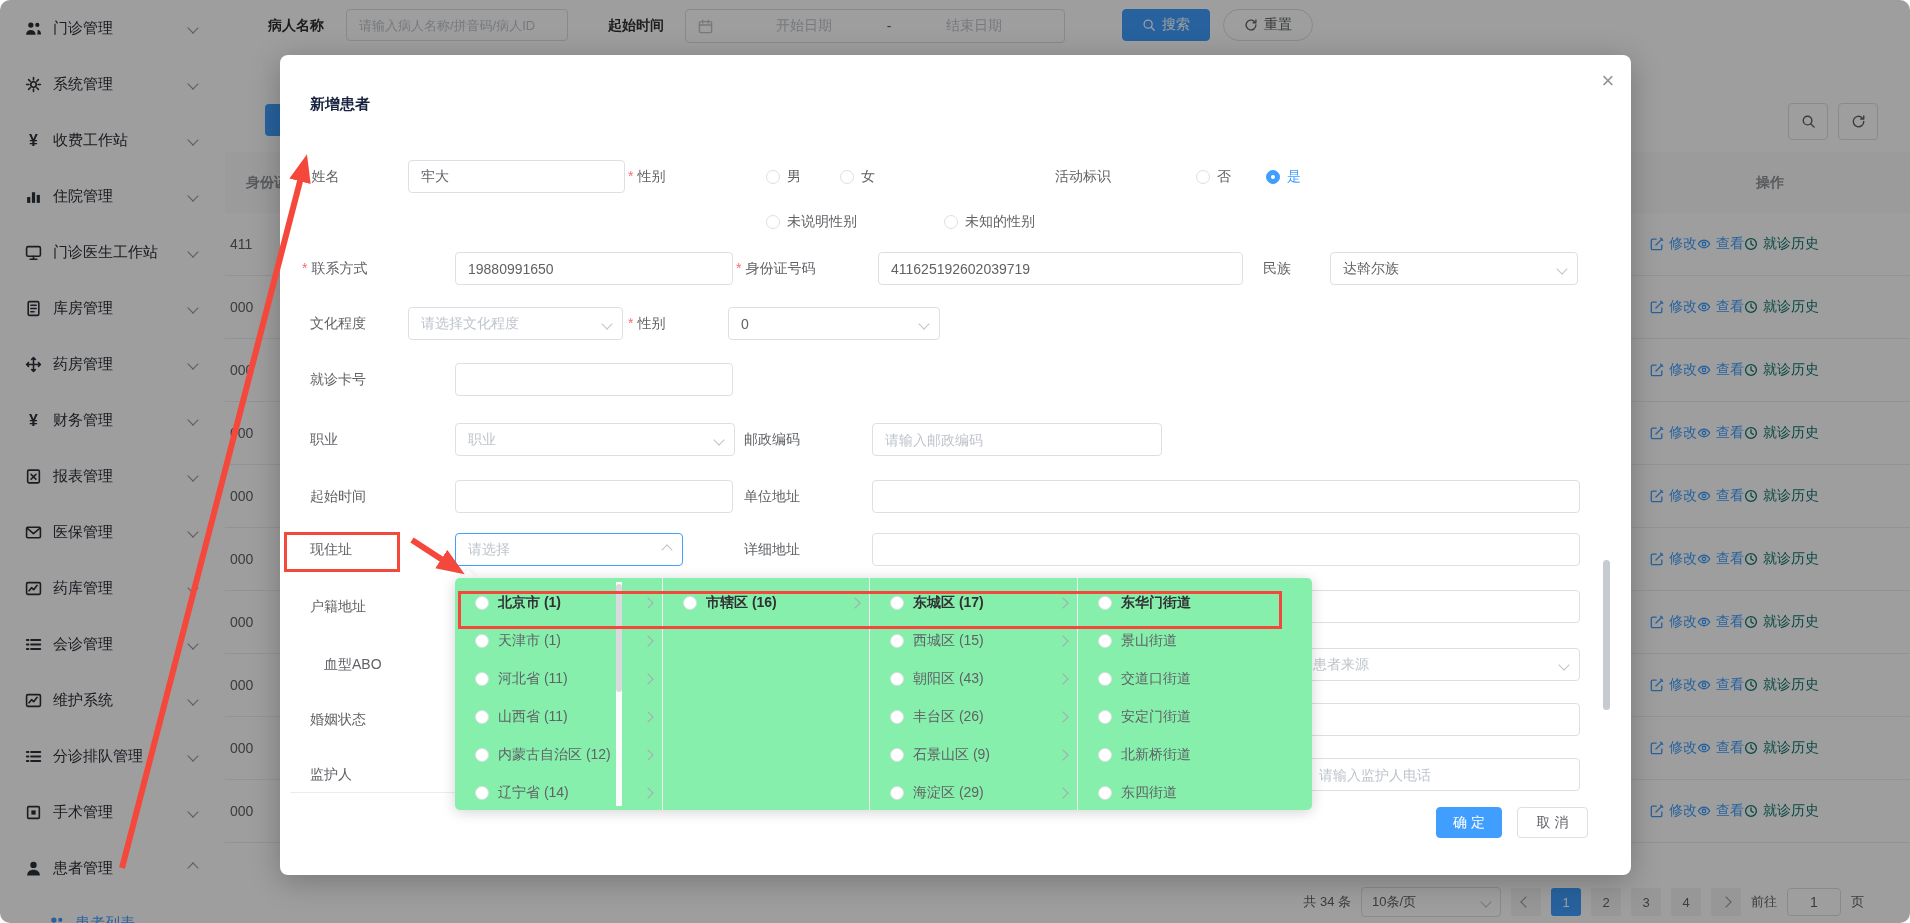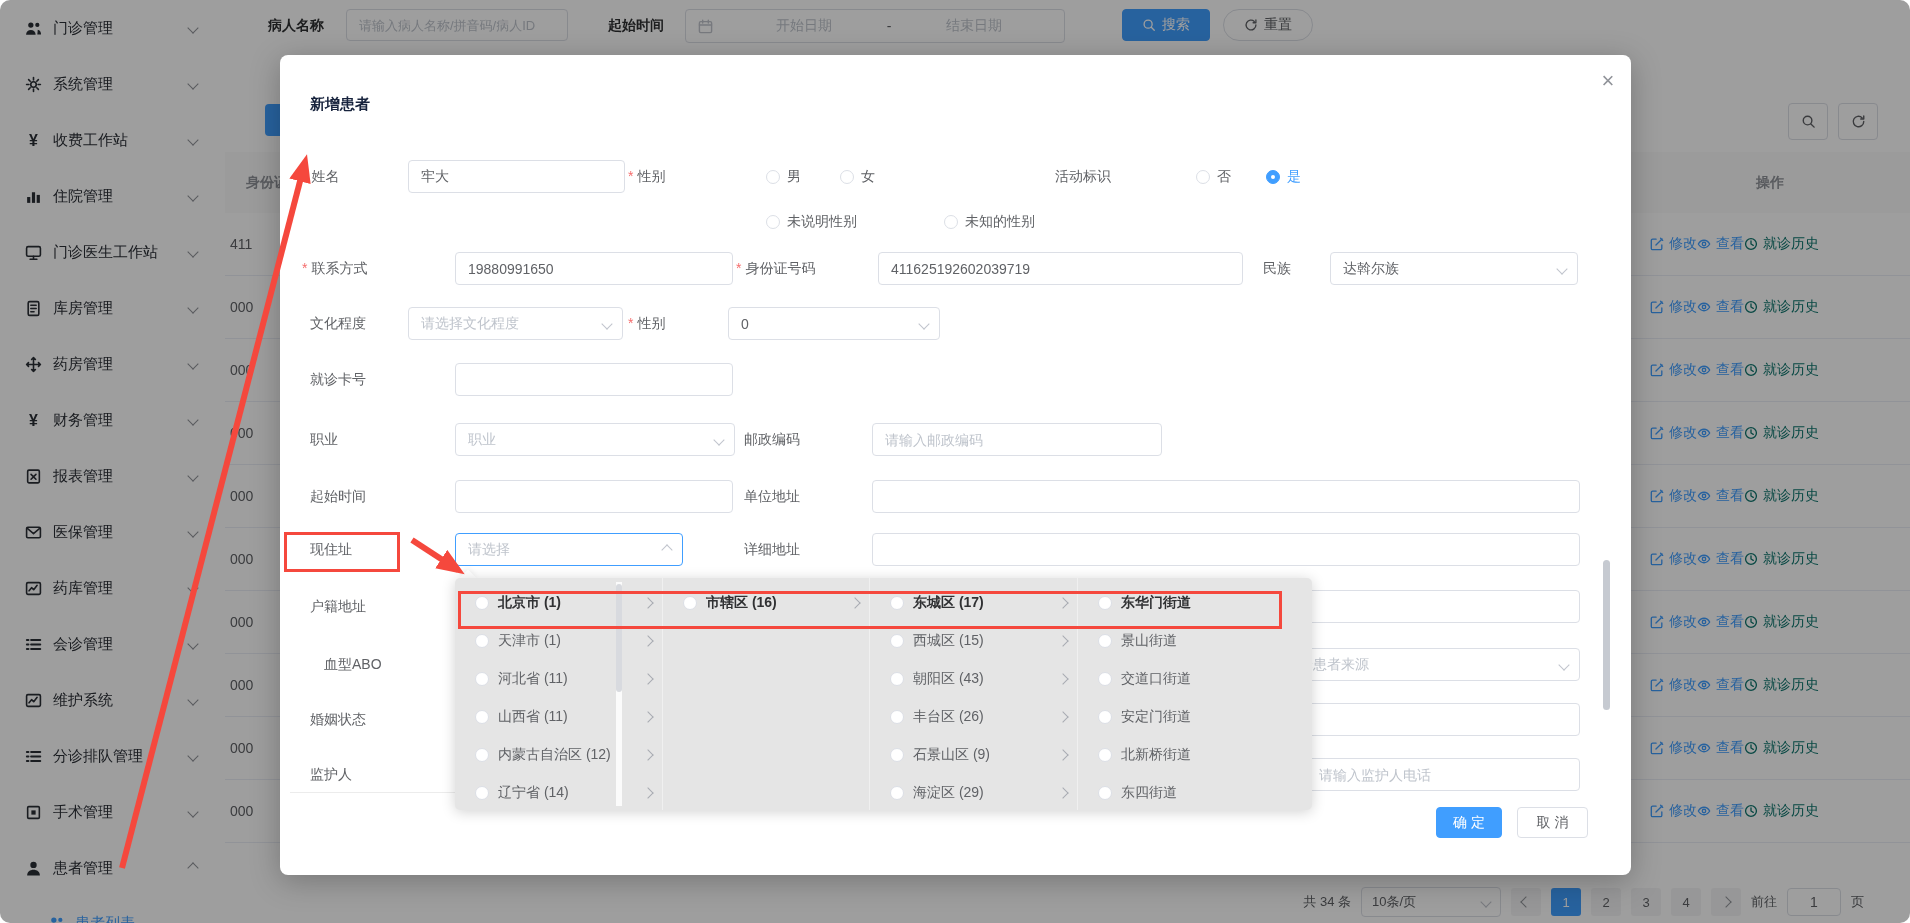--- a/index.html
+++ b/index.html
@@ -84,21 +84,21 @@
   .radio{position:absolute;height:33px;display:flex;align-items:center;gap:7px;font-size:14px;color:#606266;cursor:pointer;}
   .radio .dot{width:14px;height:14px;border:1px solid #dcdfe6;border-radius:50%;background:#fff;box-sizing:border-box;
               position:relative;flex:none;}
   .radio.sel-on{color:#409eff;}
   .radio.sel-on .dot{background:#409eff;border-color:#409eff;}
   .radio.sel-on .dot::after{content:"";position:absolute;left:4px;top:4px;width:4px;height:4px;border-radius:50%;background:#fff;}
   .mdivider{position:absolute;left:10px;top:737px;width:170px;height:1px;background:#ececec;}
   .mscroll{position:absolute;left:1323px;top:505px;width:7px;height:150px;background:#c6cad1;border-radius:4px;}
   .mfoot-btn{position:absolute;top:752px;height:31px;font-size:14px;}
   
-  .cascader{position:absolute;left:455px;top:578px;width:857px;height:232px;background:#e5e5e5;border-radius:5px;
+  .cascader{position:absolute;left:455px;top:578px;width:857px;height:232px;background:#86efac;border-radius:5px;
             box-shadow:0 2px 14px rgba(0,0,0,.18);z-index:30;display:flex;}
   .cas-notch{position:absolute;left:462px;top:572px;width:12px;height:12px;background:#fff;transform:rotate(45deg);
              z-index:29;box-shadow:-2px -2px 5px rgba(0,0,0,.05);}
   .cas-col{height:232px;box-sizing:border-box;border-right:1px solid #f0f0f0;padding-top:6px;overflow:hidden;position:relative;}
   .cas-col:last-child{border-right:none;}
   .cas-item{height:38px;display:flex;align-items:center;padding:0 10px 0 20px;box-sizing:border-box;font-size:14px;
             color:#606266;cursor:pointer;}
   .cas-item.bold{font-weight:bold;color:#303133;}
   .cas-radio{width:14px;height:14px;border:1px solid #dcdfe6;border-radius:50%;background:#fff;box-sizing:border-box;
              margin-right:9px;flex:none;}

